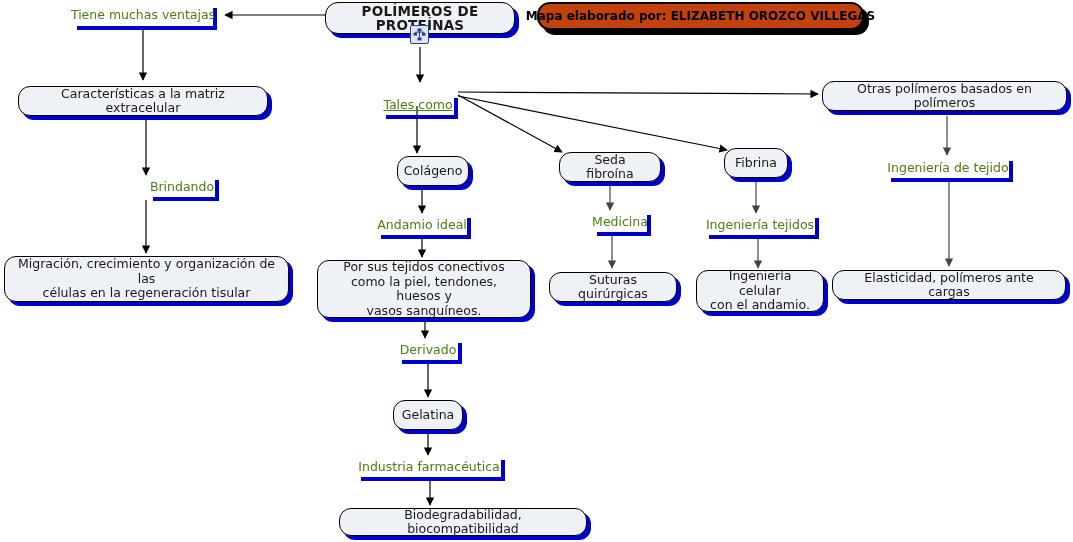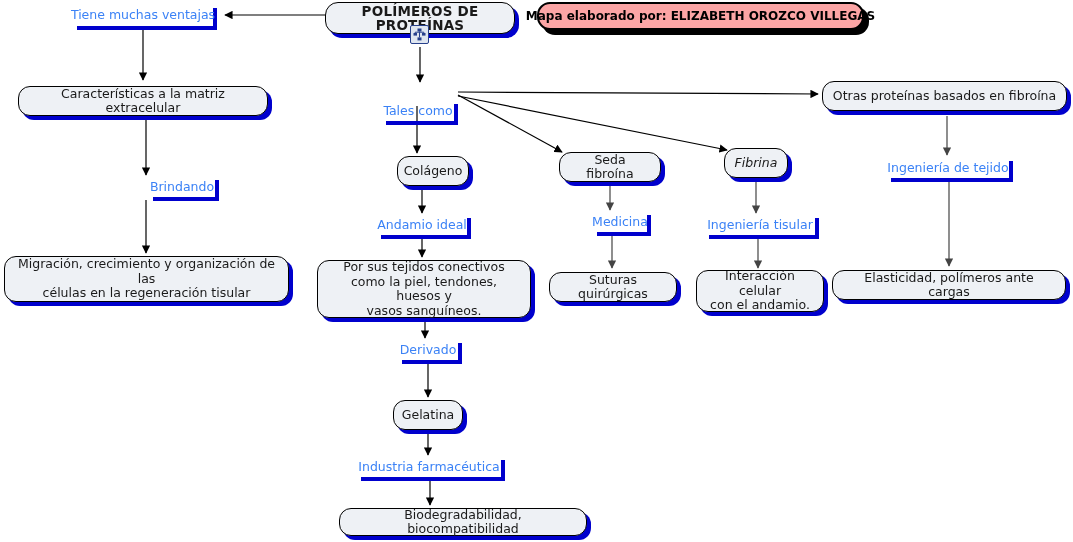--- a/index.html
+++ b/index.html
@@ -52,40 +52,40 @@
     font-weight: bold;
     letter-spacing: .2px;
     border-radius: 13px;
     background: #eef1f5;
   }
 
   
   .plaque {
     position: absolute;
     box-sizing: border-box;
-    background: #fca5a5;
+    background: #c2410c;
     border: 2px solid #000000;
     border-radius: 13px;
     color: #000000;
     font-size: 12px;
     font-weight: bold;
     display: flex;
     align-items: center;
     justify-content: center;
     padding: 12px 10px;
     box-shadow: 5px 5px 0 0 #000000;
     z-index: 4;
     white-space: nowrap;
   }
 
   
   .link-label {
     position: absolute;
     box-sizing: border-box;
-    color: #3b82f6;
+    color: #4d7c0f;
     font-size: 12.5px;
     line-height: 14px;
     text-align: center;
     display: flex;
     align-items: center;
     justify-content: center;
     background: transparent;
     border: 0;
     box-shadow: 4px 4px 0 0 #0000cd;
     z-index: 3;
@@ -170,31 +170,31 @@
       <path d="M 947 116 L 947 155" marker-end="url(#arrowg)"></path>
 
       <path d="M 949 180 L 949 266" marker-end="url(#arrowg)"></path>
     </g>
   </svg>
 
   <div class="link-label" style="left:73px;  top:4px;   width:140px; height:22px;">Tiene muchas ventajas</div>
 
   <div class="link-label" style="left:113px; top:176px; width:66px;  height:21px;margin-left:36px;">Brindando</div>
 
-  <div class="link-label" style="left:382px; top:100px;  width:72px;  height:21px;">Tales como</div>
+  <div class="link-label" style="left:382px; top:94px;  width:72px;  height:21px;text-decoration:underline;">Tales como</div>
 
   <div class="link-label" style="left:377px; top:214px; width:90px;  height:21px;">Andamio ideal</div>
 
   <div class="link-label" style="left:398px; top:339px; width:60px;  height:21px;">Derivado</div>
 
   <div class="link-label" style="left:357px; top:456px; width:144px; height:21px;">Industria farmacéutica</div>
 
   <div class="link-label" style="left:585px; top:211px; width:54px;  height:21px;margin-left:8px;">Medicina</div>
 
-  <div class="link-label" style="left:705px; top:214px; width:110px; height:21px;">Ingeniería tisular</div>
+  <div class="link-label" style="left:705px; top:214px; width:110px; height:21px;">Ingeniería tejidos</div>
 
   <div class="link-label" style="left:887px; top:157px; width:122px; height:21px;">Ingeniería de tejido</div>
 
   <div class="node root" style="left:325px; top:2px; width:190px; height:32px;">POLÍMEROS DE PROTEÍNAS</div>
 
   <div class="res-icon" style="left:410px; top:25px;">
     <svg width="13" height="13" viewBox="0 0 13 13" aria-hidden="true">
       <rect x="4.5" y="0.5" width="4" height="3" fill="#27408b"></rect>
       <rect x="0.5" y="5" width="3.5" height="2.6" fill="#27408b"></rect>
       <rect x="9" y="5" width="3.5" height="2.6" fill="#27408b"></rect>
@@ -217,22 +217,22 @@
 vasos sanguíneos.</div>
 
   <div class="node" style="left:393px; top:400px; width:70px; height:30px;">Gelatina</div>
 
   <div class="node" style="left:306px; top:508px; width:248px; height:28px;margin-left:33px;">Biodegradabilidad, biocompatibilidad</div>
 
   <div class="node" style="left:559px; top:152px; width:102px; height:30px;">Seda fibroína</div>
 
   <div class="node" style="left:549px; top:272px; width:128px; height:30px;">Suturas quirúrgicas</div>
 
-  <div class="node" style="left:724px; top:148px; width:64px; height:30px;font-style:italic;">Fibrina</div>
-
-  <div class="node" style="left:696px; top:270px; width:128px; height:42px;">Interacción celular
+  <div class="node" style="left:724px; top:148px; width:64px; height:30px;">Fibrina</div>
+
+  <div class="node" style="left:696px; top:270px; width:128px; height:42px;">Ingeniería celular
 con el andamio.</div>
 
-  <div class="node" style="left:822px; top:81px; width:245px; height:30px;">Otras proteínas basados en fibroína</div>
+  <div class="node" style="left:822px; top:81px; width:245px; height:30px;">Otras polímeros basados en polímeros</div>
 
   <div class="node" style="left:832px; top:270px; width:234px; height:30px;">Elasticidad, polímeros ante cargas</div>
 
 </div>
 
 </body></html>

